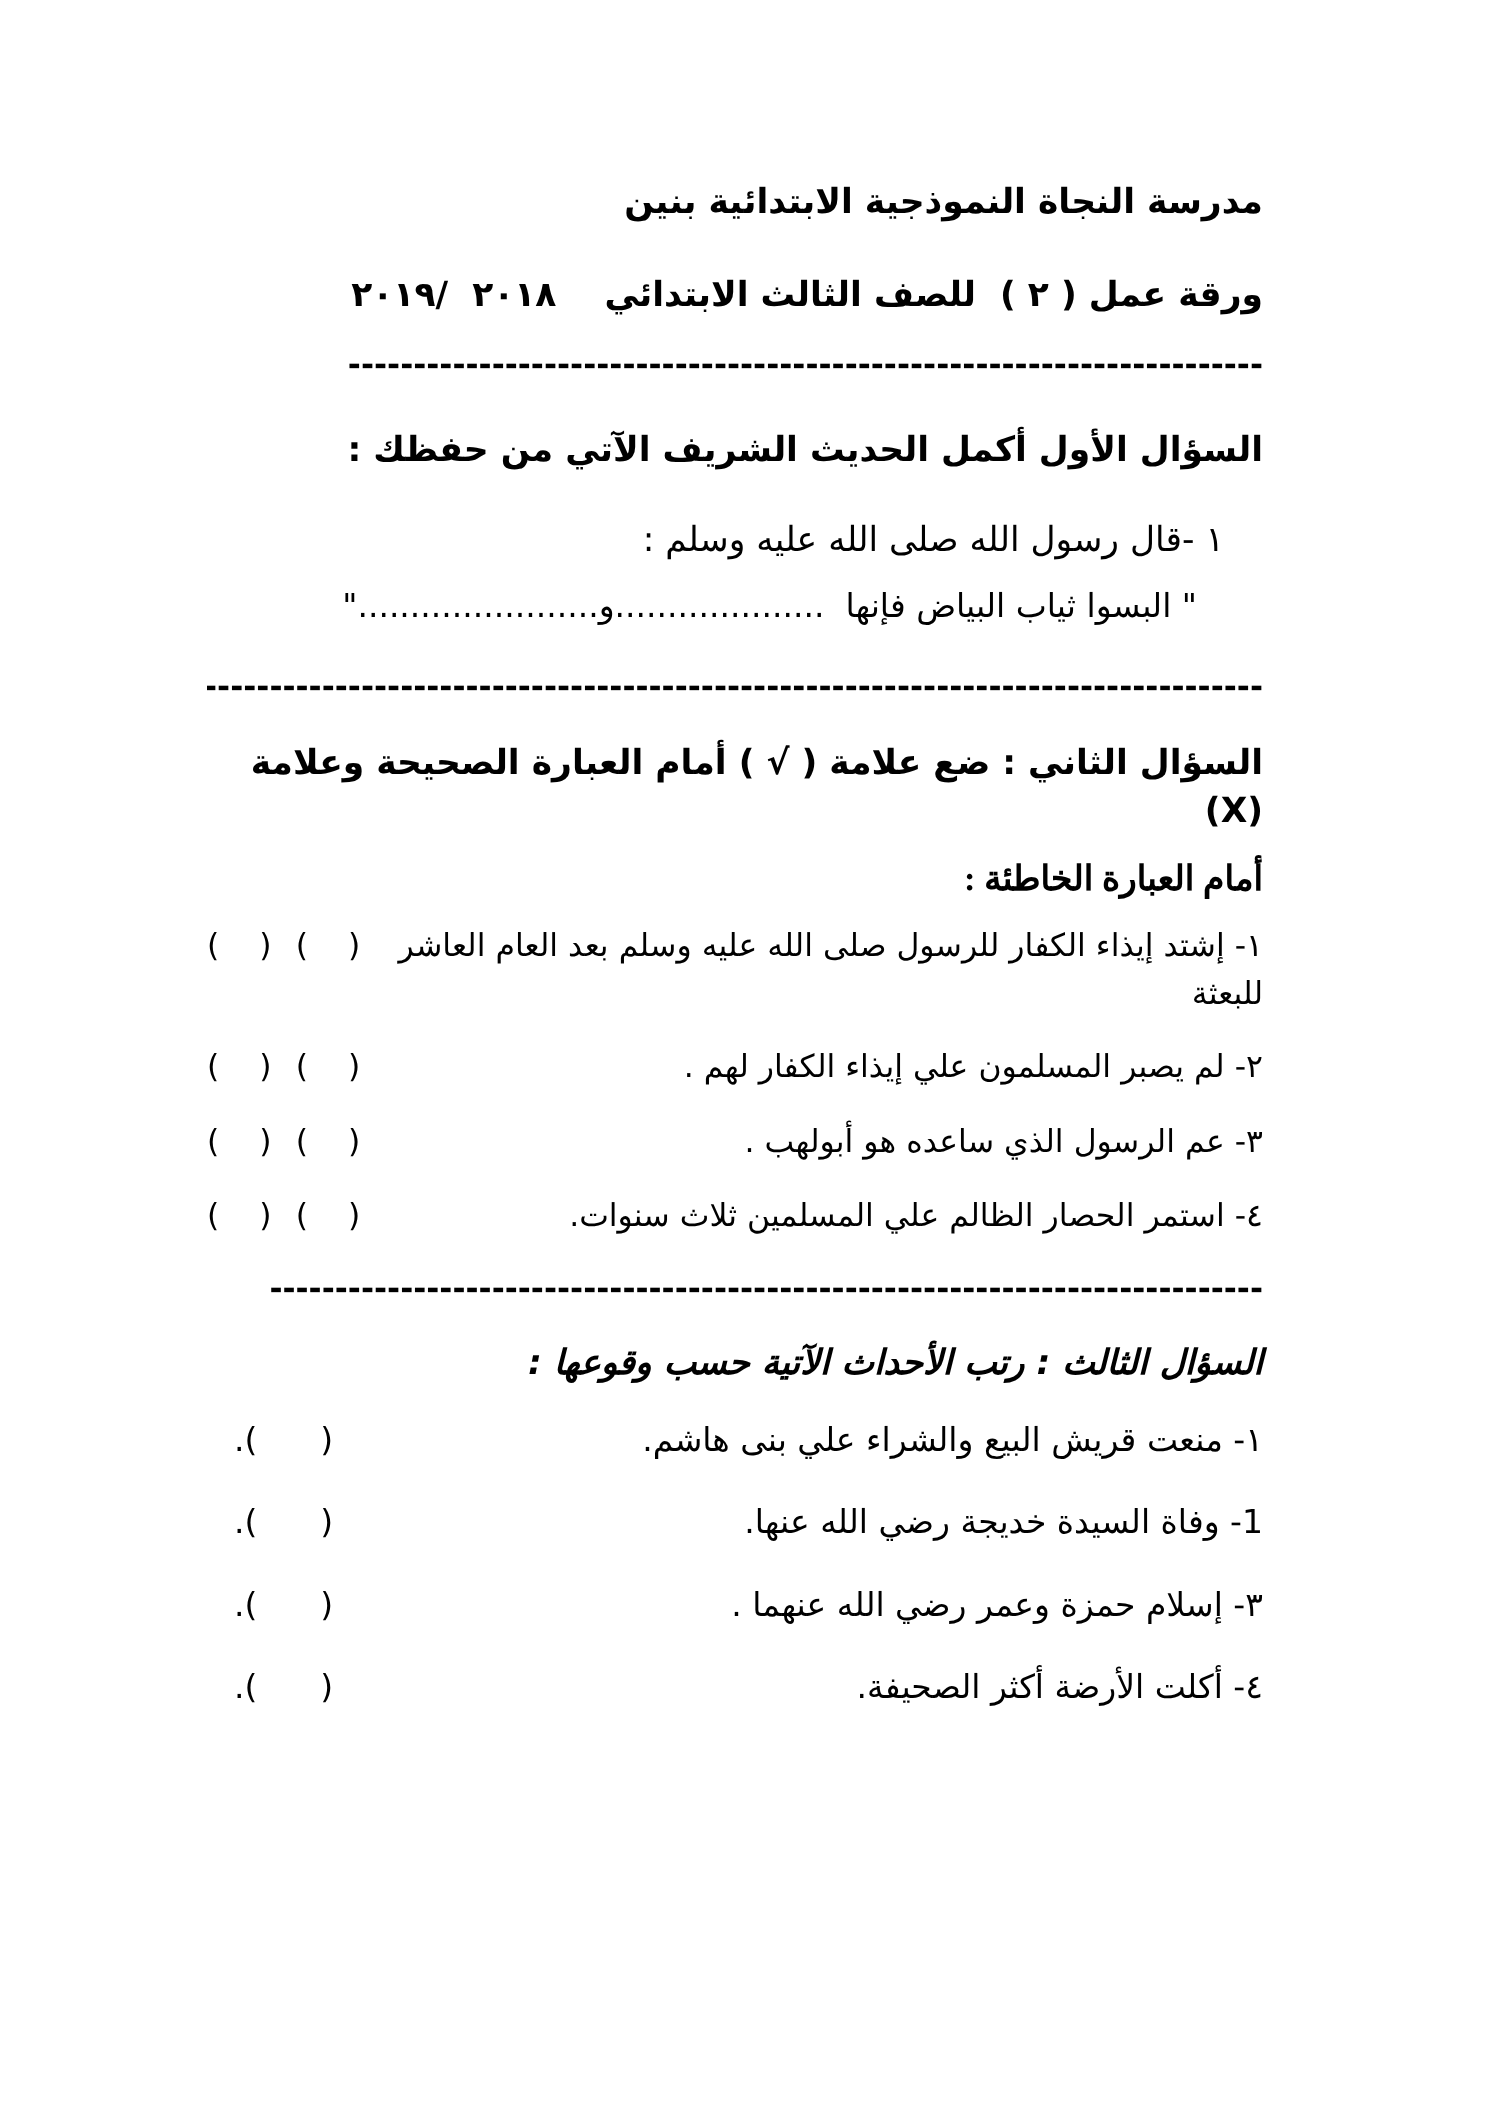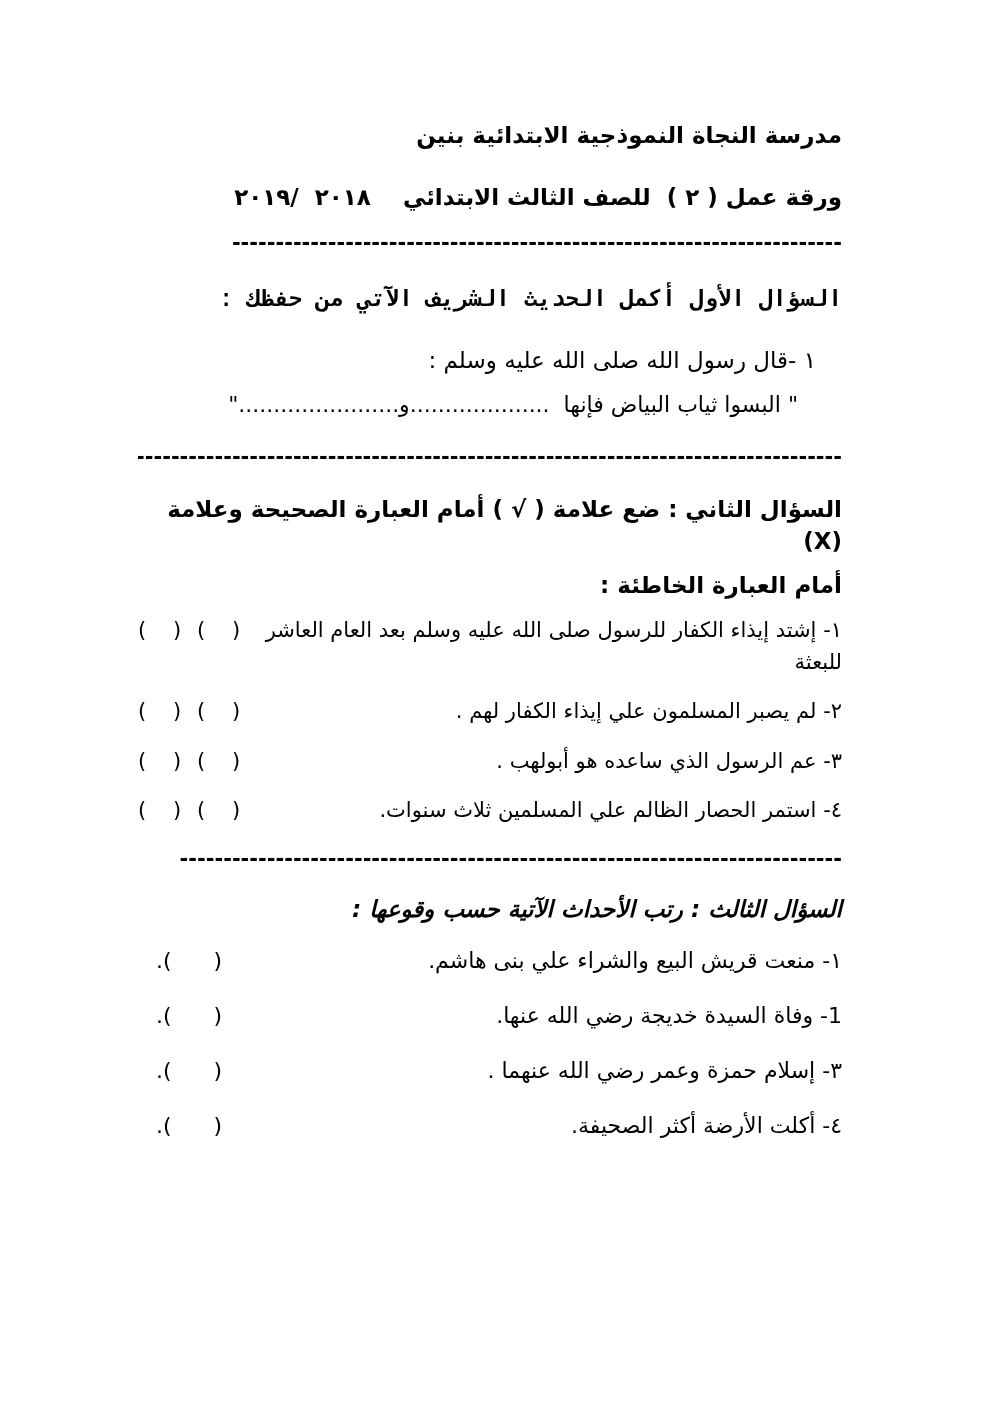--- a/index.html
+++ b/index.html
@@ -38,26 +38,26 @@
     font-size: 21px;
     line-height: 1.4;
     white-space: pre;
     overflow: hidden;
     text-align: right;
   }
   .divider.d1 { margin-bottom: 26px; }
   .divider.d2 { margin-bottom: 22px; }
   .divider.d3 { margin-bottom: 20px; padding-left: 20px; }
 
-  .q1-title { margin-bottom: 28px; font-family: Liberation Mono, monospace; }
+  .q1-title { margin-bottom: 28px; }
   .q1-line1 { margin-bottom: 14px; margin-right: 26px; }
   .q1-line2 { margin-bottom: 22px; margin-right: 44px; font-size: 22px; }
 
   .q2-title1 { margin-bottom: 12px; }
-  .q2-title2 { margin-bottom: 14px; }
+  .q2-title2 { margin-bottom: 14px; font-family: Liberation Serif, serif; }
 
   .stmt-row {
     display: flex;
     align-items: baseline;
     font-size: 21px;
     line-height: 1.5;
     margin-bottom: 18px;
   }
   .stmt-row .stmt {
     flex: 1;

